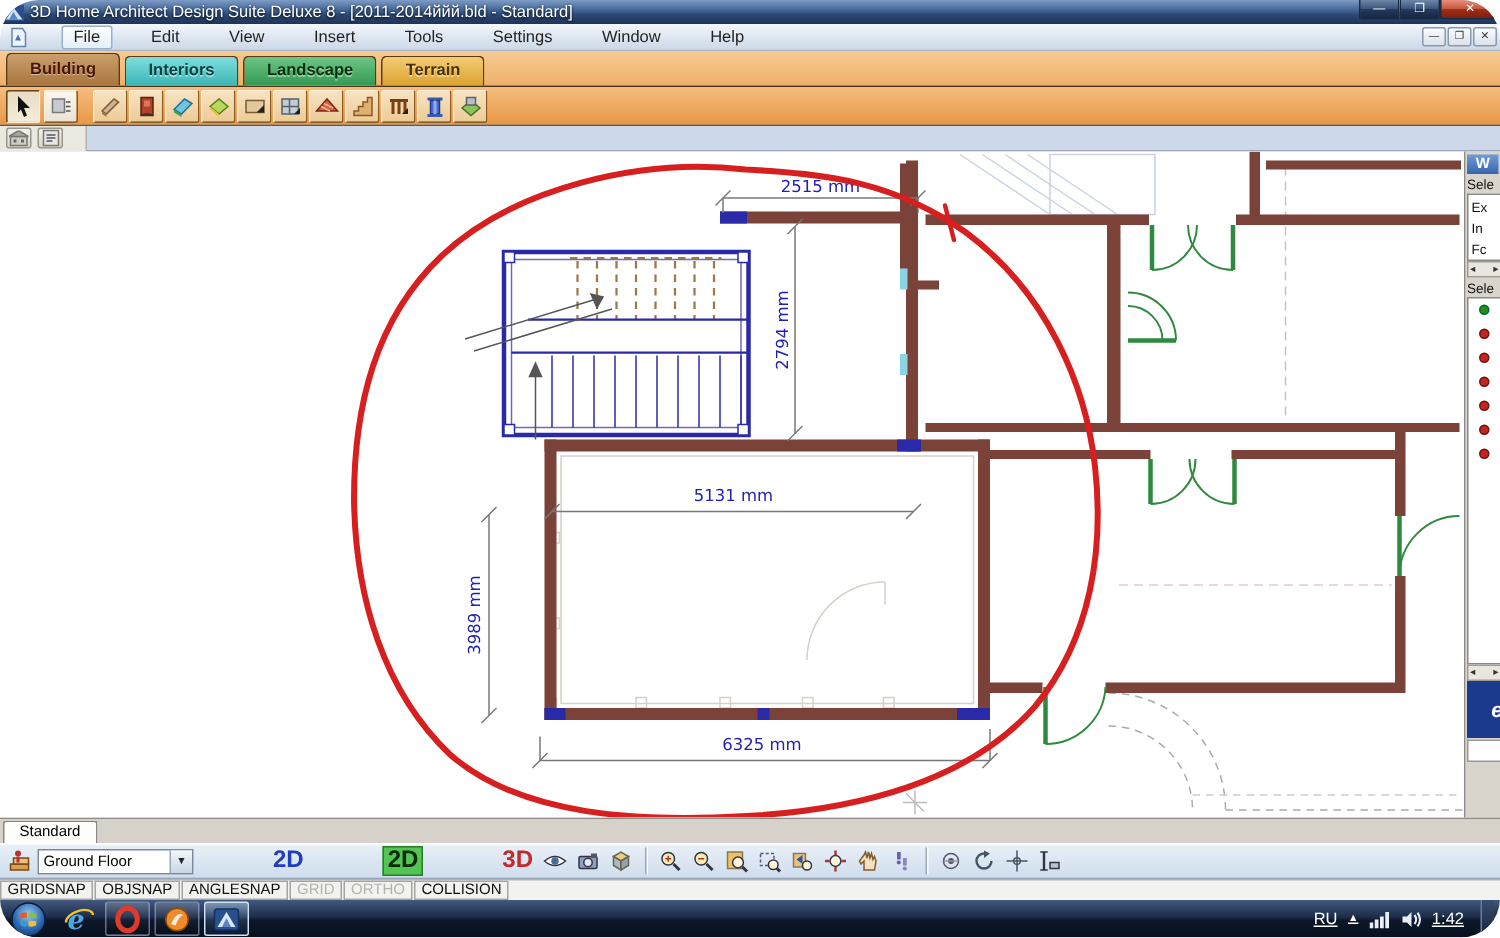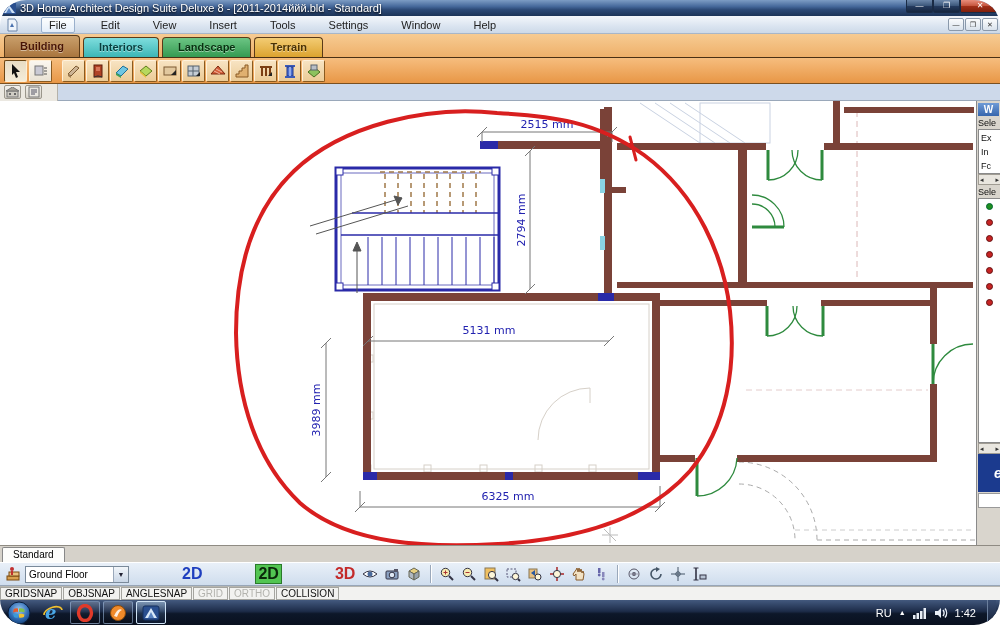--- a/index.html
+++ b/index.html
@@ -108,21 +108,21 @@
   
   .taskbar { height:25px; background:linear-gradient(#43597e 0%, #1d2c49 45%, #0d1729 55%, #09101f 100%);
     display:flex; align-items:center; color:#fff; }
   .orb { width:26px; height:25px; display:flex; align-items:center; justify-content:center; margin:0 8px 0 6px; }
   .tb-ico { width:26px; height:23px; display:flex; align-items:center; justify-content:center; margin-right:4px; }
   .tb-btn { width:30px; height:23px; display:flex; align-items:center; justify-content:center; margin-right:3px;
     border:1px solid rgba(160,190,225,.55); border-radius:2px;
     background:linear-gradient(rgba(255,255,255,.18), rgba(255,255,255,.04) 50%, rgba(0,0,0,.25)); }
   .tb-btn.active { background:linear-gradient(rgba(200,230,255,.45), rgba(130,180,230,.18) 50%, rgba(20,40,80,.3));
     border-color:#cfe3f5; }
-  .tray { margin-left:auto; display:flex; align-items:center; gap:7px; font-size:11px; padding-right:4px; }
+  .tray { margin-left:auto; display:flex; align-items:center; gap:7px; font-size:11px; padding-right:4px;text-decoration:underline; }
   .tray .sd { width:9px; height:25px; border-left:1px solid #6b7f9d; background:linear-gradient(#3a4f74,#141f36); margin-left:4px; }
 </style>
 </head>
 <body>
 
 <div class="screen">
 
   <div class="titlebar">
     <svg class="app-ico" viewBox="0 0 13 11">
       <rect x="0" y="0" width="13" height="11" fill="#2a4f8f"></rect>

